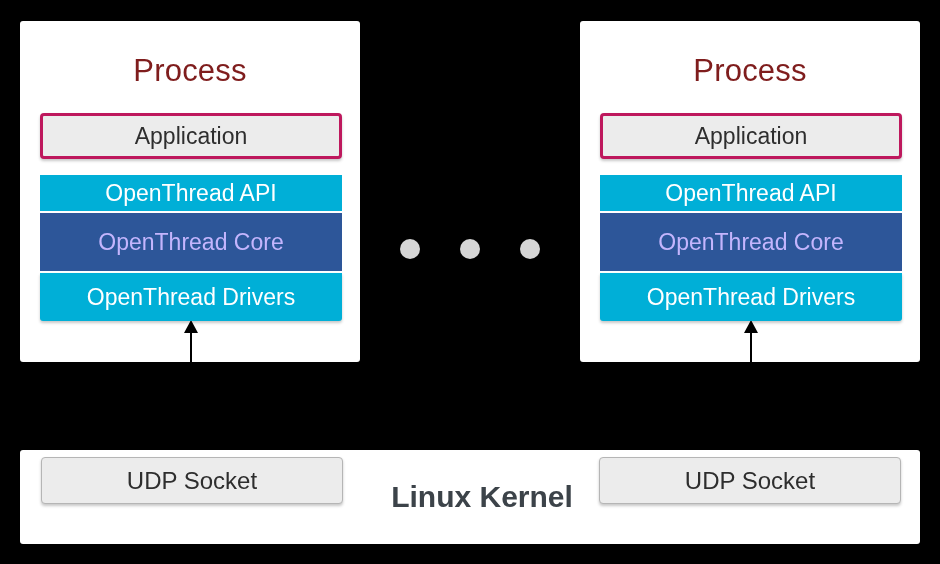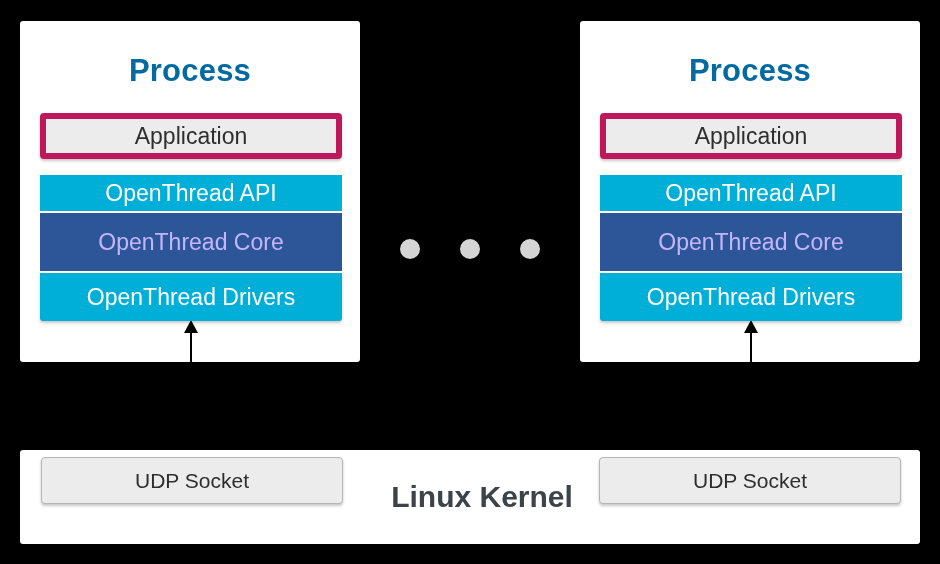--- a/index.html
+++ b/index.html
@@ -29,22 +29,22 @@
     border-radius: 3px;
     box-shadow: 0 1px 3px rgba(0,0,0,0.35);
   }
   .process-title {
     position: absolute;
     left: 0;
     top: 30px;
     width: 100%;
     text-align: center;
     font-size: 31px;
-    font-weight: bold;
-    color: #0369a1;
+    font-weight: normal;
+    color: #7f1d1d;
     letter-spacing: 0.2px;
     line-height: 40px;
     white-space: nowrap;
   }
 
   .layer-stack {
     position: absolute;
     left: 20px;
     top: 92px;
     width: 302px;
@@ -55,21 +55,21 @@
     display: flex;
     align-items: center;
     justify-content: center;
     font-size: 23px;
     line-height: 1;
     white-space: nowrap;
   }
   .layer.app {
     height: 46px;
     background: #ececec;
-    border: 6px solid #be185d;
+    border: 3px solid #be185d;
     border-radius: 4px;
     color: #2e2e2e;
     box-shadow: 0 2px 3px rgba(0,0,0,0.22);
     position: relative;
     z-index: 3;
   }
   .layer.api {
     height: 36px;
     background: #00afd7;
     color: #ffffff;
@@ -166,21 +166,21 @@
     width: 302px;
     height: 47px;
     box-sizing: border-box;
     background: #ececec;
     border: 1px solid #b5b5b5;
     border-radius: 4px;
     box-shadow: 0 2px 3px rgba(0,0,0,0.22);
     display: flex;
     align-items: center;
     justify-content: center;
-    font-size: 21px;
+    font-size: 24px;
     color: #2e2e2e;
     white-space: nowrap;
   }
   .socket-left  { left: 21px; }
   .socket-right { left: 579px; }
 </style>
 </head>
 <body>
 
 <div id="stage">

